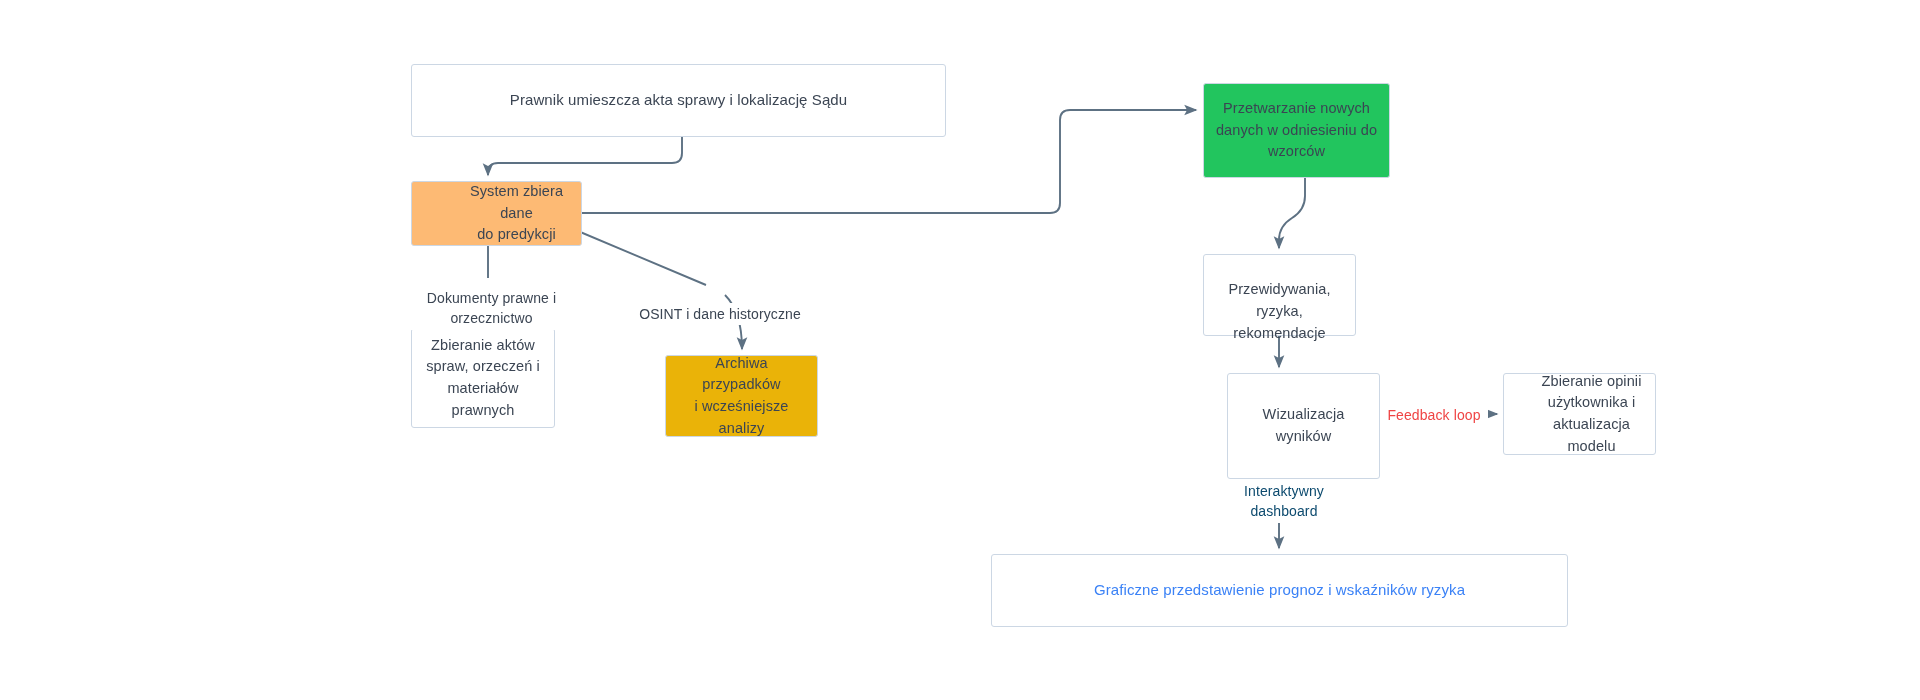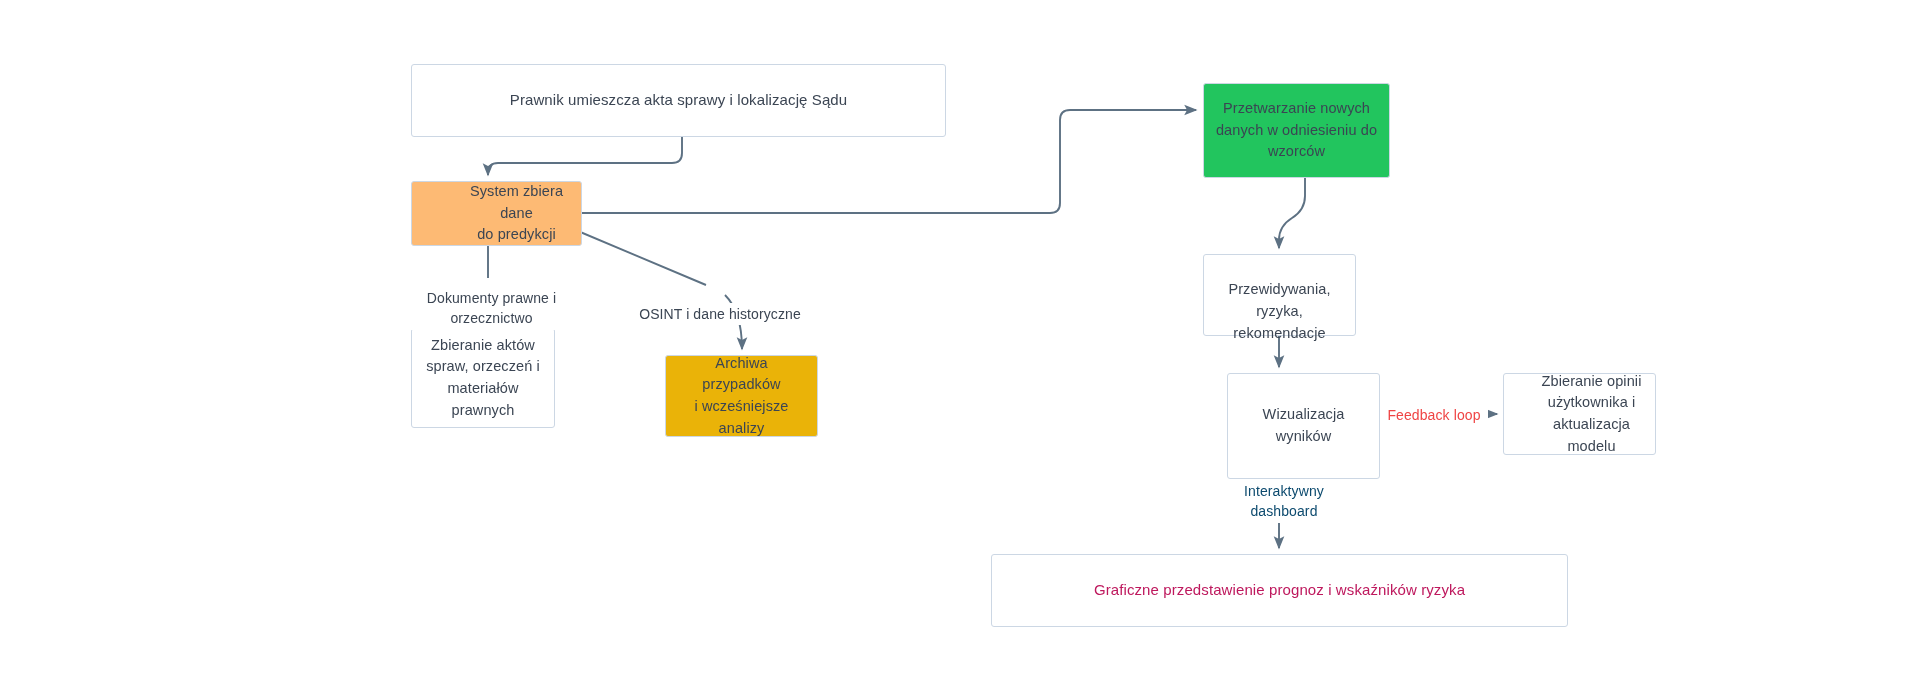--- a/index.html
+++ b/index.html
@@ -116,21 +116,21 @@
       <div class="node" style="left: 1203px; top: 373px; width: 153px; height: 106px; border-color: rgb(204, 215, 228); background: rgb(255, 255, 255); margin-left: 24px;">
         <div class="node-label" style="color: rgb(59, 69, 83);">Wizualizacja
 wyników</div>
       </div>
       <div class="node" style="left: 1503px; top: 373px; width: 153px; height: 82px; border-color: rgb(204, 215, 228); background: rgb(255, 255, 255); padding-left: 24px;">
         <div class="node-label" style="color: rgb(59, 69, 83);">Zbieranie opinii
 użytkownika i
 aktualizacja modelu</div>
       </div>
       <div class="node wide" style="left: 991px; top: 554px; width: 577px; height: 73px; border-color: rgb(204, 215, 228); background: rgb(255, 255, 255);">
-        <div class="node-label" style="color: #be185d;">Graficzne przedstawienie prognoz i wskaźników ryzyka</div>
+        <div class="node-label" style="color: #3b82f6;">Graficzne przedstawienie prognoz i wskaźników ryzyka</div>
       </div>
     </div>
   <div id="edge-labels-group">
       <div class="edge-label" style="left: 380px; top: 287px; width: 215px; color: rgb(59, 69, 83);">Dokumenty prawne i orzecznictwo</div>
       <div class="edge-label" style="left: 630px; top: 277px; width: 172px; color: rgb(59, 69, 83); margin-top: 26px;">OSINT i dane historyczne</div>
       <div class="edge-label" style="left: 1380px; top: 404px; width: 100px; color: #ef4444;">Feedback loop</div>
       <div class="edge-label" style="left: 1233px; top: 480px; width: 94px; color: #0c4a6e;">Interaktywny
 dashboard</div>
     </div>
 

